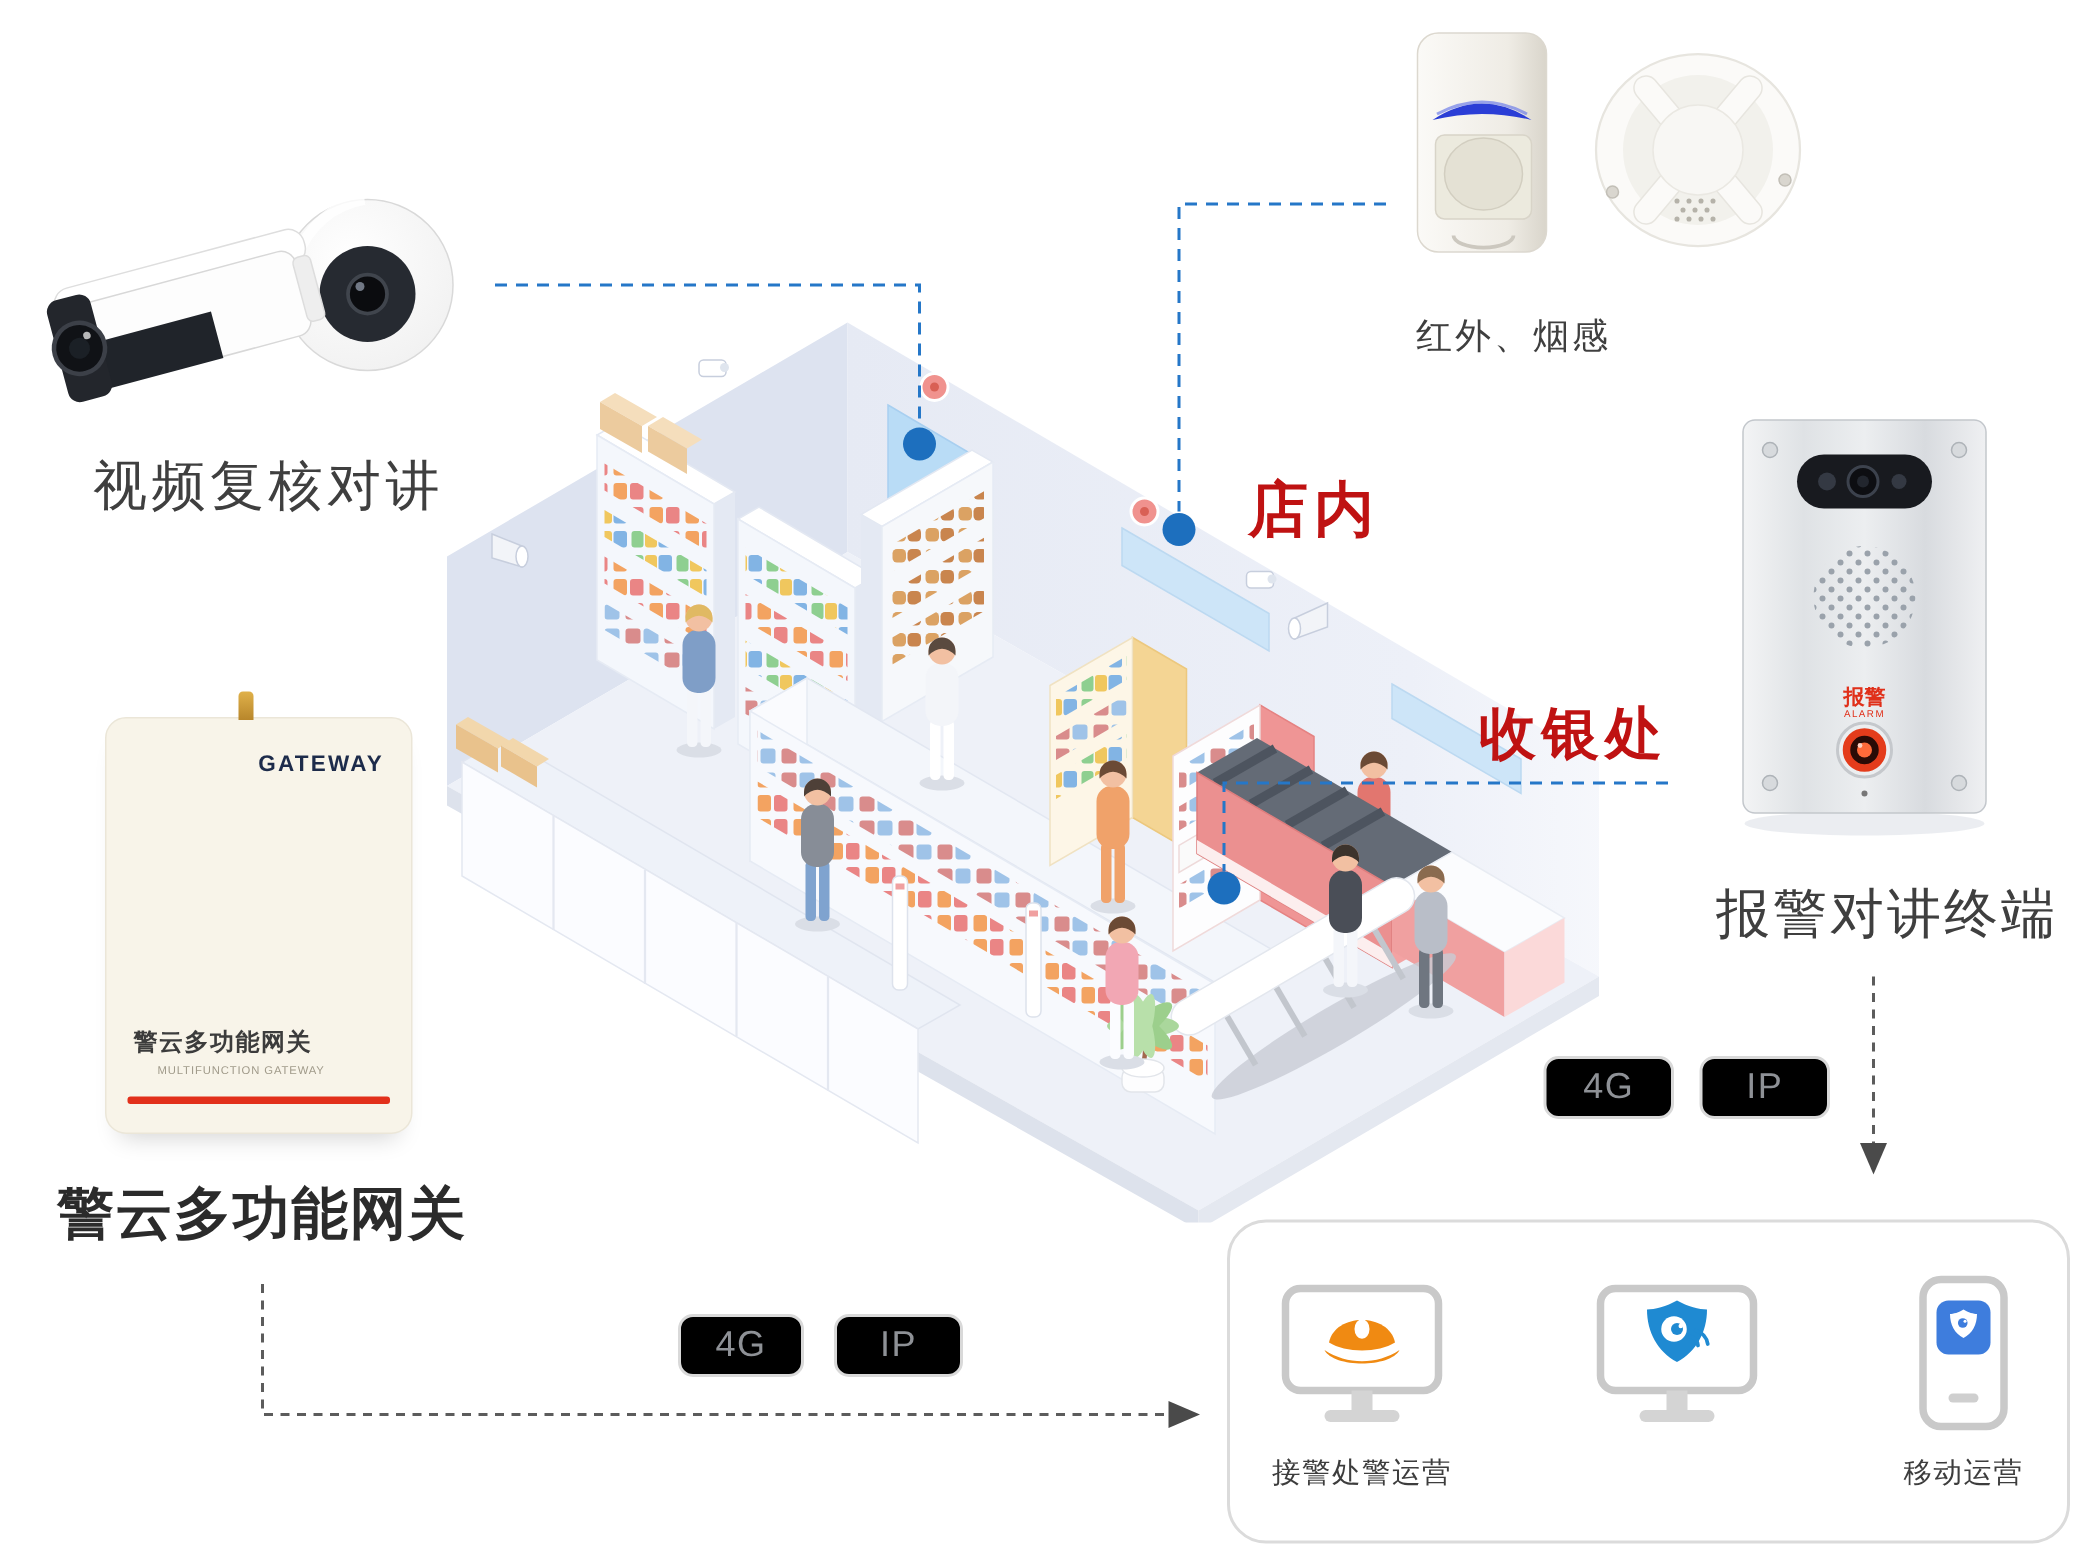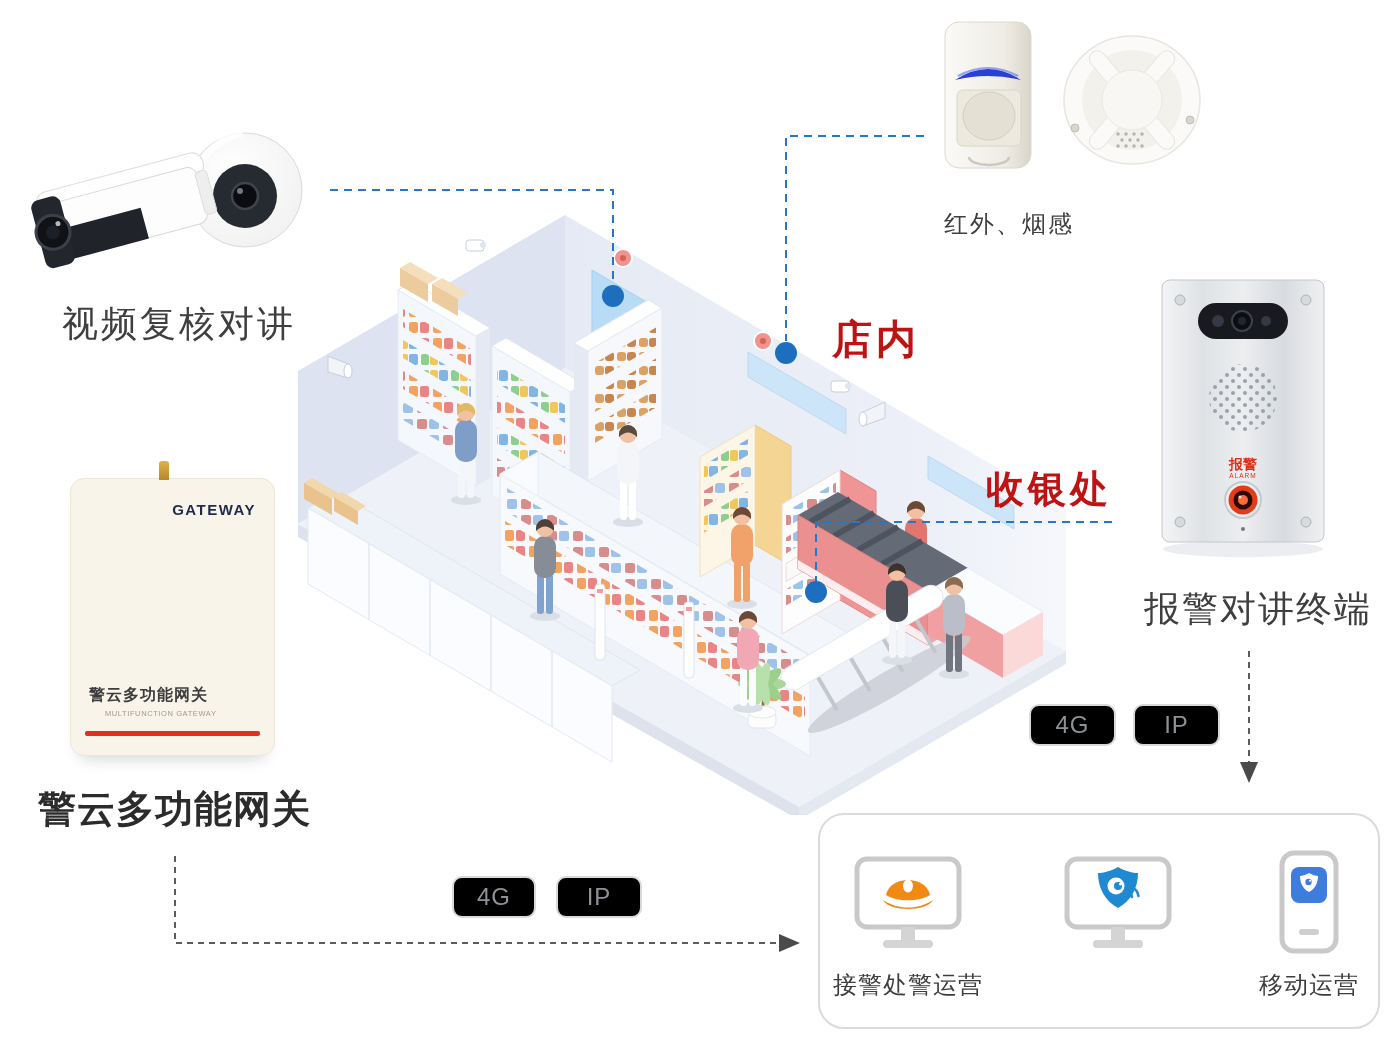--- a/index.html
+++ b/index.html
@@ -19,21 +19,21 @@
   #gateway-brand{position:absolute;right:18px;top:22px;font-size:15px;font-weight:bold;
       color:#1d2b4a;letter-spacing:1.5px;}
   #gateway-panel-title{position:absolute;left:18px;top:206px;font-size:16px;font-weight:bold;color:#3c3c3c;letter-spacing:1px;}
   #gateway-panel-sub{position:absolute;left:34px;top:230px;font-size:7.5px;color:#a09a8a;letter-spacing:.6px;}
   #gateway-stripe{position:absolute;left:14px;right:14px;top:252px;height:5px;background:#e2301b;border-radius:2px;}
   #platform-box{position:absolute;left:818px;top:813px;width:562px;height:216px;
       border:2px solid #dbdbdb;border-radius:26px;background:#fff;
       display:flex;justify-content:center;gap:42px;padding-top:32px;box-sizing:border-box;}
   .feature{display:flex;flex-direction:column;align-items:center;width:168px;}
   .feature .icon-slot{height:108px;display:flex;align-items:flex-end;justify-content:center;}
-  .feature .feature-label{margin-top:14px;font-size:24px;color:#3d3d3d;letter-spacing:1px;white-space:nowrap;}
+  .feature .feature-label{margin-top:14px;font-size:19px;color:#3d3d3d;letter-spacing:1px;white-space:nowrap;}
 </style>
 </head>
 <body>
 
 <div id="canvas">
 
   <svg class="abs" style="left:280px;top:200px;" width="800" height="615" viewBox="280 200 800 615">
     <defs>
       <linearGradient id="rwall" x1="0" y1="0" x2="1" y2="0">
         <stop offset="0" stop-color="#e6eaf4"></stop>

